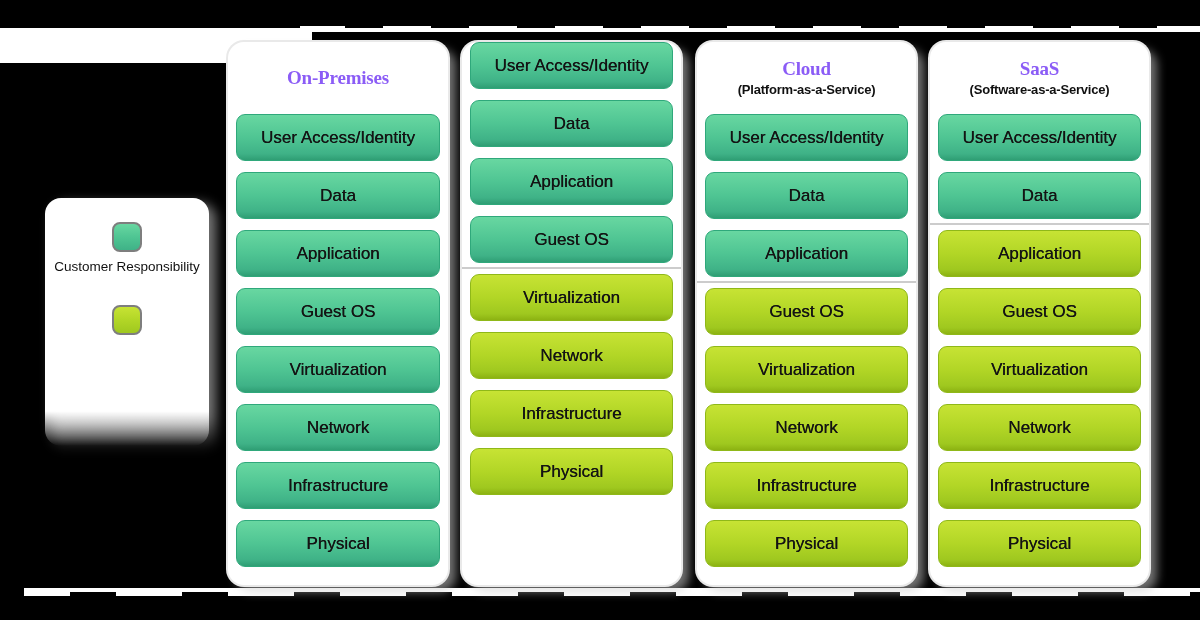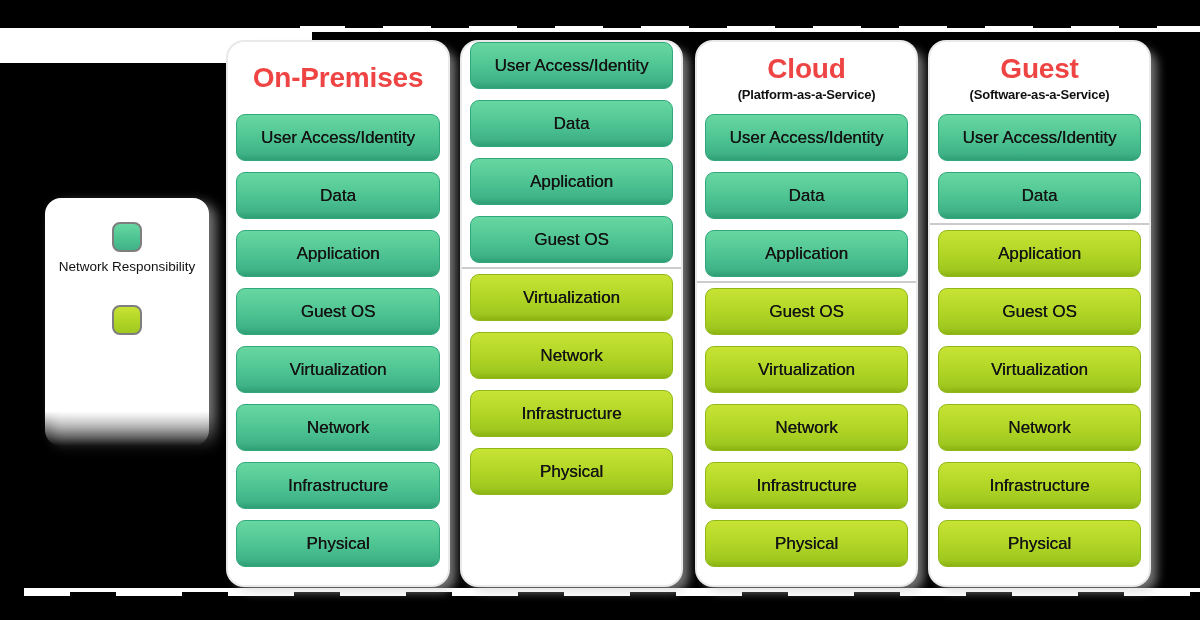--- a/index.html
+++ b/index.html
@@ -44,21 +44,21 @@
     box-shadow:0 0 0 2px #e9e9e9, 8px 7px 10px rgba(208,208,208,.55);
     box-sizing:border-box;
   }
   #card-0{left:228px;width:220px;}
   #card-1{left:462px;width:219px;}
   #card-2{left:697px;width:219px;}
   #card-3{left:930px;width:219px;}
 
   .card-header{height:72px;display:flex;flex-direction:column;justify-content:center;
     align-items:center;text-align:center;}
-  .card-title{font-size:28px;font-weight:bold;color:#ef4444;line-height:1.05;letter-spacing:-.2px;}
+  .card-title{font-size:19px;font-weight:bold;color:#8b5cf6;line-height:1.05;letter-spacing:-.2px;font-family:Liberation Serif, serif;}
   .card-subtitle{font-size:13px;font-weight:bold;color:#101010;margin-top:3px;letter-spacing:-.2px;}
   .card-subtitle:empty{display:none;}
 
   .card-body{display:flex;flex-direction:column;padding:0 8px;}
   .pill{
     height:47px;margin-bottom:11px;border-radius:9px;box-sizing:border-box;
     display:flex;align-items:center;justify-content:center;
     font-size:17px;color:#141414;text-shadow:.3px 0 0 #141414;
   }
   .pill.customer{
@@ -75,21 +75,21 @@
 <body style="--customer-top: #68d7a1; --customer-bottom: #3fb287; --provider-top: #c7e334; --provider-bottom: #9fc81f; --divider: #cccccc; background: rgb(0, 0, 0);">
 
 <div class="band-left"></div>
 <div class="strip-top"></div>
 <div class="strip-top-dashes"></div>
 <div class="strip-bottom"></div>
 <div class="strip-bottom-dashes"></div>
 
 <div class="legend">
   <div class="swatch customer"></div>
-  <div class="legend-label">Network Responsibility</div>
+  <div class="legend-label">Customer Responsibility</div>
   <div class="swatch provider"></div>
 </div>
 
 <div class="card" id="card-0">
   <div class="card-header">
     <div class="card-title">On-Premises</div>
 
   </div>
   <div class="card-body">
       <div class="pill customer">User Access/Identity</div>
@@ -130,21 +130,21 @@
       <div class="pill provider">Guest OS</div>
       <div class="pill provider">Virtualization</div>
       <div class="pill provider">Network</div>
       <div class="pill provider">Infrastructure</div>
       <div class="pill provider">Physical</div>
     </div>
 </div>
 
 <div class="card" id="card-3">
   <div class="card-header">
-    <div class="card-title">Guest</div>
+    <div class="card-title">SaaS</div>
     <div class="card-subtitle">(Software-as-a-Service)</div>
   </div>
   <div class="card-body">
       <div class="pill customer">User Access/Identity</div>
       <div class="pill customer">Data</div>
       <div class="divider"></div>
       <div class="pill provider">Application</div>
       <div class="pill provider">Guest OS</div>
       <div class="pill provider">Virtualization</div>
       <div class="pill provider">Network</div>

